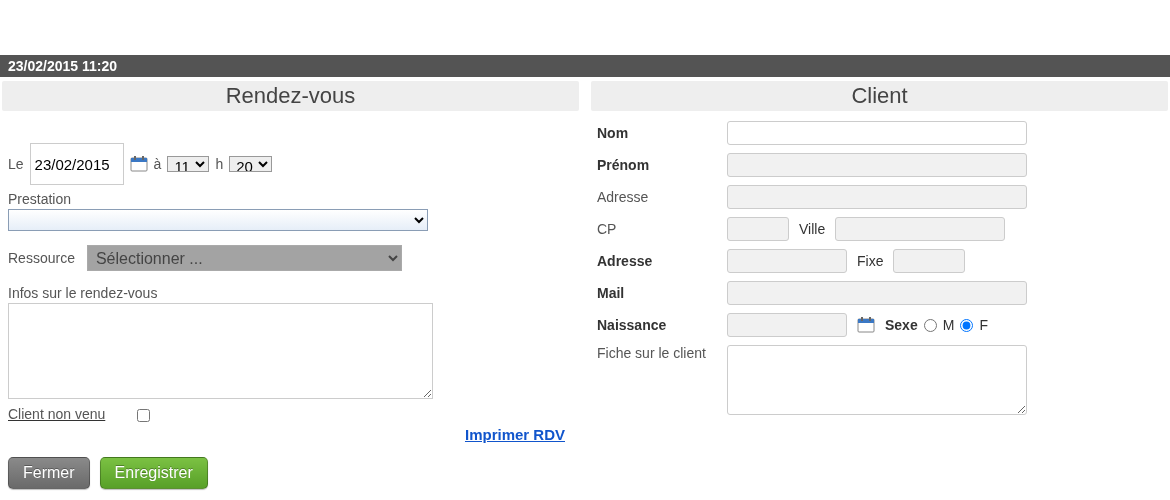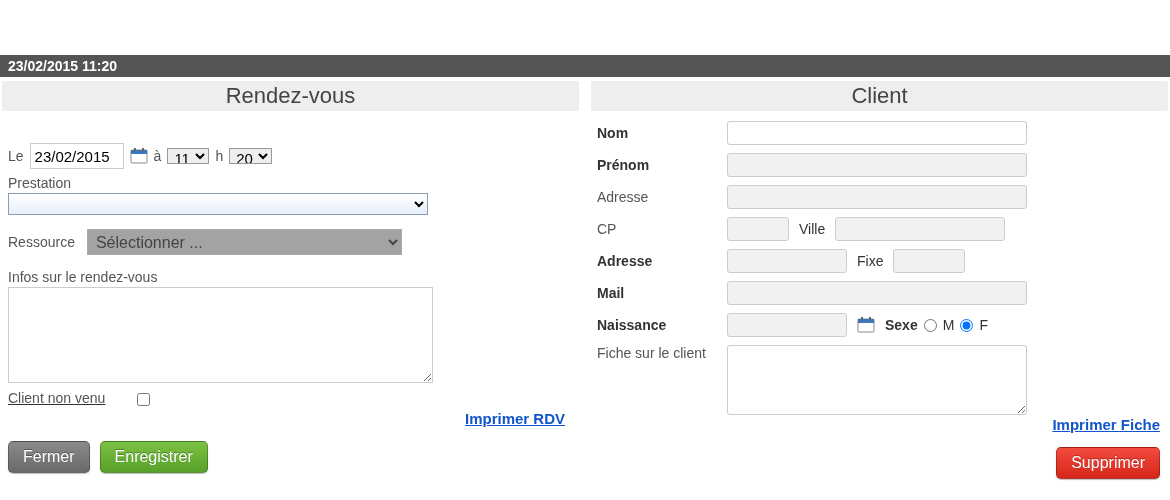--- a/index.html
+++ b/index.html
@@ -51,21 +51,21 @@
   .rdv-line1 {
     display: flex;
     align-items: center;
     gap: 6px;
     margin-top: 22px;
     margin-bottom: 6px;
   }
   .rdv-line1 label { color:#555; }
   input.date-field {
     width: 94px;
-    height: 26px;
+    height: 42px;
     border: 1px solid #ccc;
     padding: 4px 4px;
     font-size: 15px;
   }
   .cal-icon {
     width: 18px; height: 18px;
     display: inline-block;
     position: relative;
   }
   .cal-icon svg { width:18px; height:18px; }
@@ -302,19 +302,15 @@
             <span style="font-weight:normal">F</span>
           </span>
         </div>
 
         <div class="lab norm" style="align-self:start">Fiche sur le client</div>
         <div><textarea class="client-notes" style=""></textarea></div>
 
       </div>
     </div>
 
-    <div class="right-footer">
-      <a href="#" class="blue-link">Imprimer Fiche</a>
-      <button class="btn btn-red">Supprimer</button>
-    </div>
   </div>
 
 </div>
 
 </body></html>

